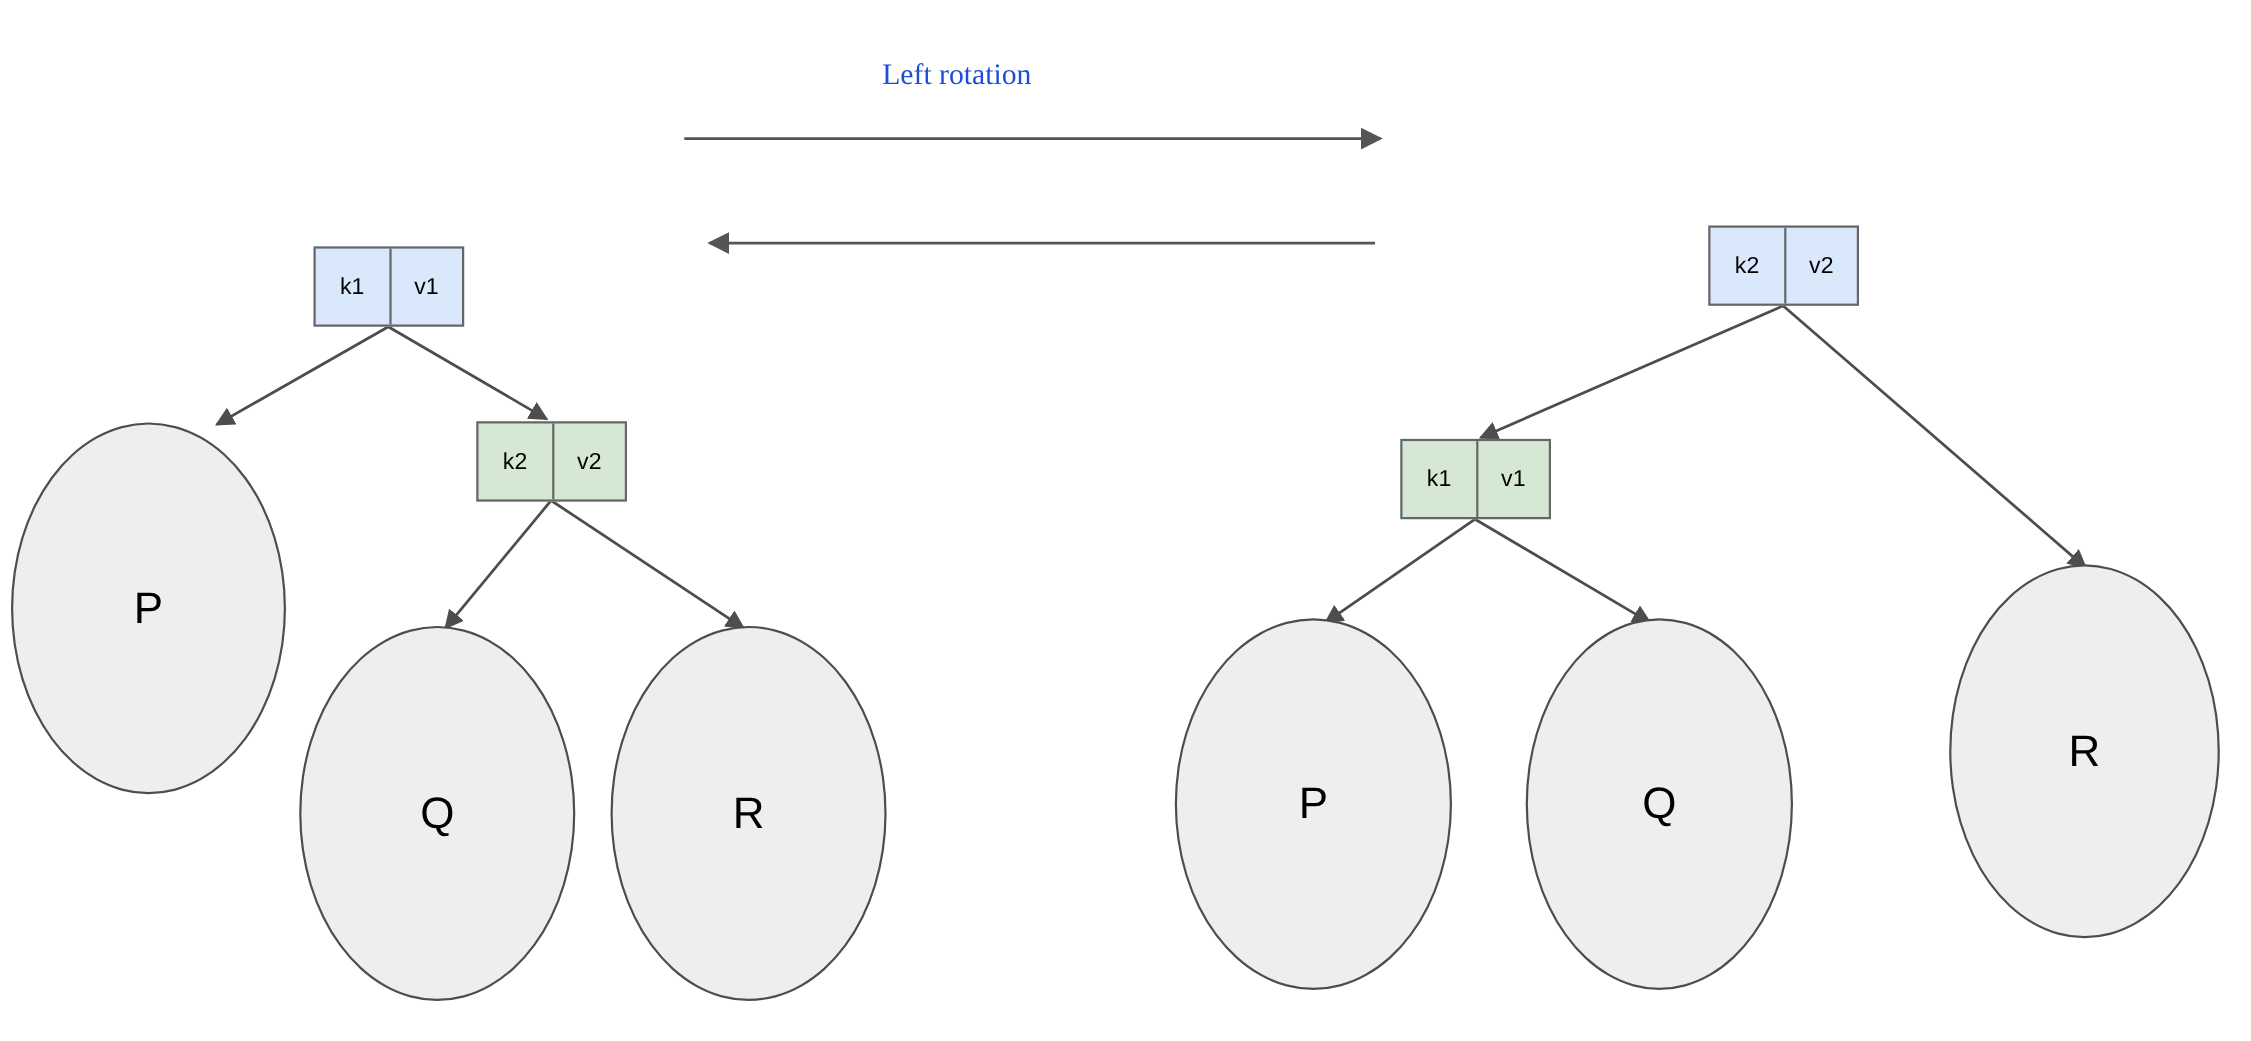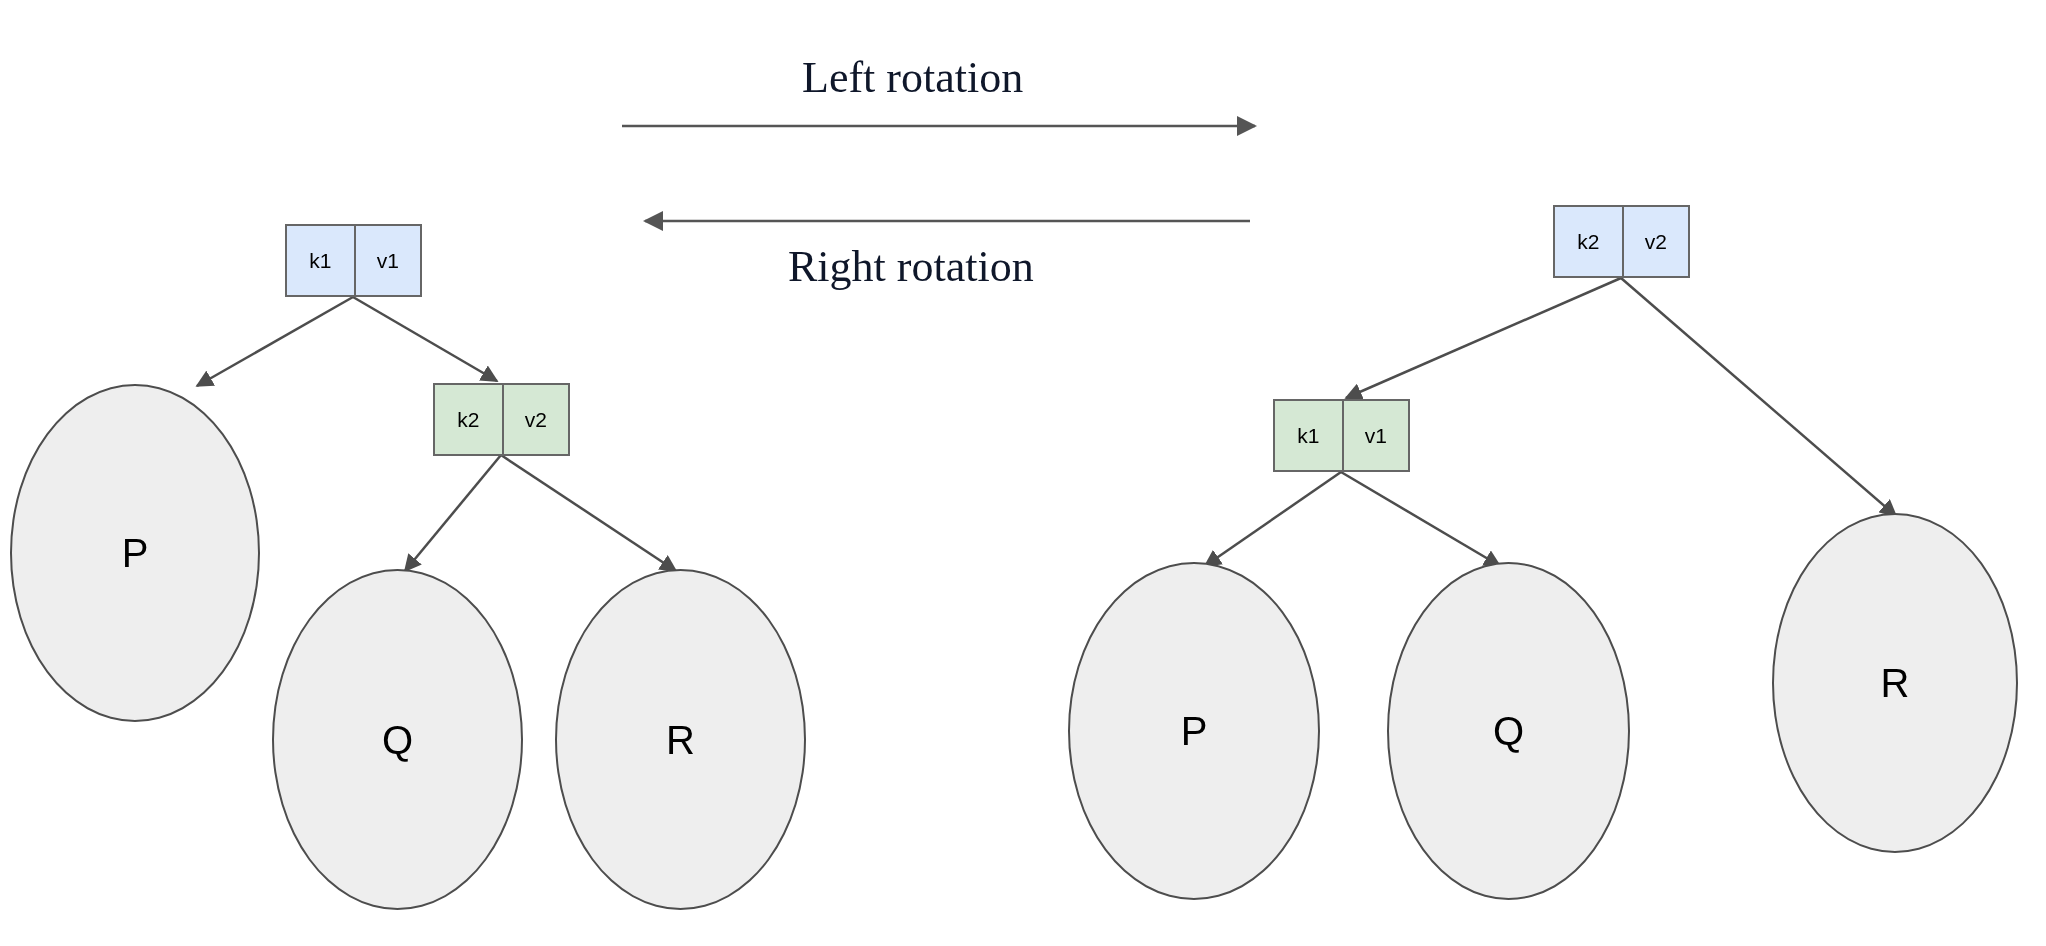--- a/index.html
+++ b/index.html
@@ -68,22 +68,22 @@
     font-family: "Liberation Sans", sans-serif;
     font-size: 40px;
     color: #000000;
     line-height: 1;
   }
 
   
   .rot-label {
     position: absolute;
     font-family: "Liberation Serif", serif;
-    font-size: 44px;
-    color: #0f172a;
+    font-size: 27px;
+    color: #1d4ed8;
     white-space: nowrap;
     z-index: 4;
   }
 </style>
 </head>
 <body>
 
 <div id="canvas">
 
   <svg id="edges" viewBox="0 0 2046 946" width="2046" height="946" xmlns="http://www.w3.org/2000/svg">
@@ -107,21 +107,20 @@
 
     <line x1="1621" y1="278" x2="1346" y2="398" stroke="#4d4d4d" stroke-width="2.5" marker-end="url(#arrowhead)"></line>
     <line x1="1621" y1="278" x2="1896" y2="516" stroke="#4d4d4d" stroke-width="2.5" marker-end="url(#arrowhead)"></line>
 
     <line x1="1341" y1="472" x2="1205" y2="566" stroke="#4d4d4d" stroke-width="2.5" marker-end="url(#arrowhead)"></line>
     <line x1="1341" y1="472" x2="1500" y2="566" stroke="#4d4d4d" stroke-width="2.5" marker-end="url(#arrowhead)"></line>
   </svg>
 
   <div class="rot-label" style="left:802px; top:52px;">Left rotation</div>
 
-  <div class="rot-label" style="left:788px; top:241px;">Right rotation</div>
 
   <div class="kvnode blue" style="left:285px; top:224px; width:137px; height:73px;">
     <div class="cell left">k1</div>
     <div class="cell right">v1</div>
   </div>
 
   <div class="kvnode green" style="left:433px; top:383px; width:137px; height:73px;">
     <div class="cell left">k2</div>
     <div class="cell right">v2</div>
   </div>

